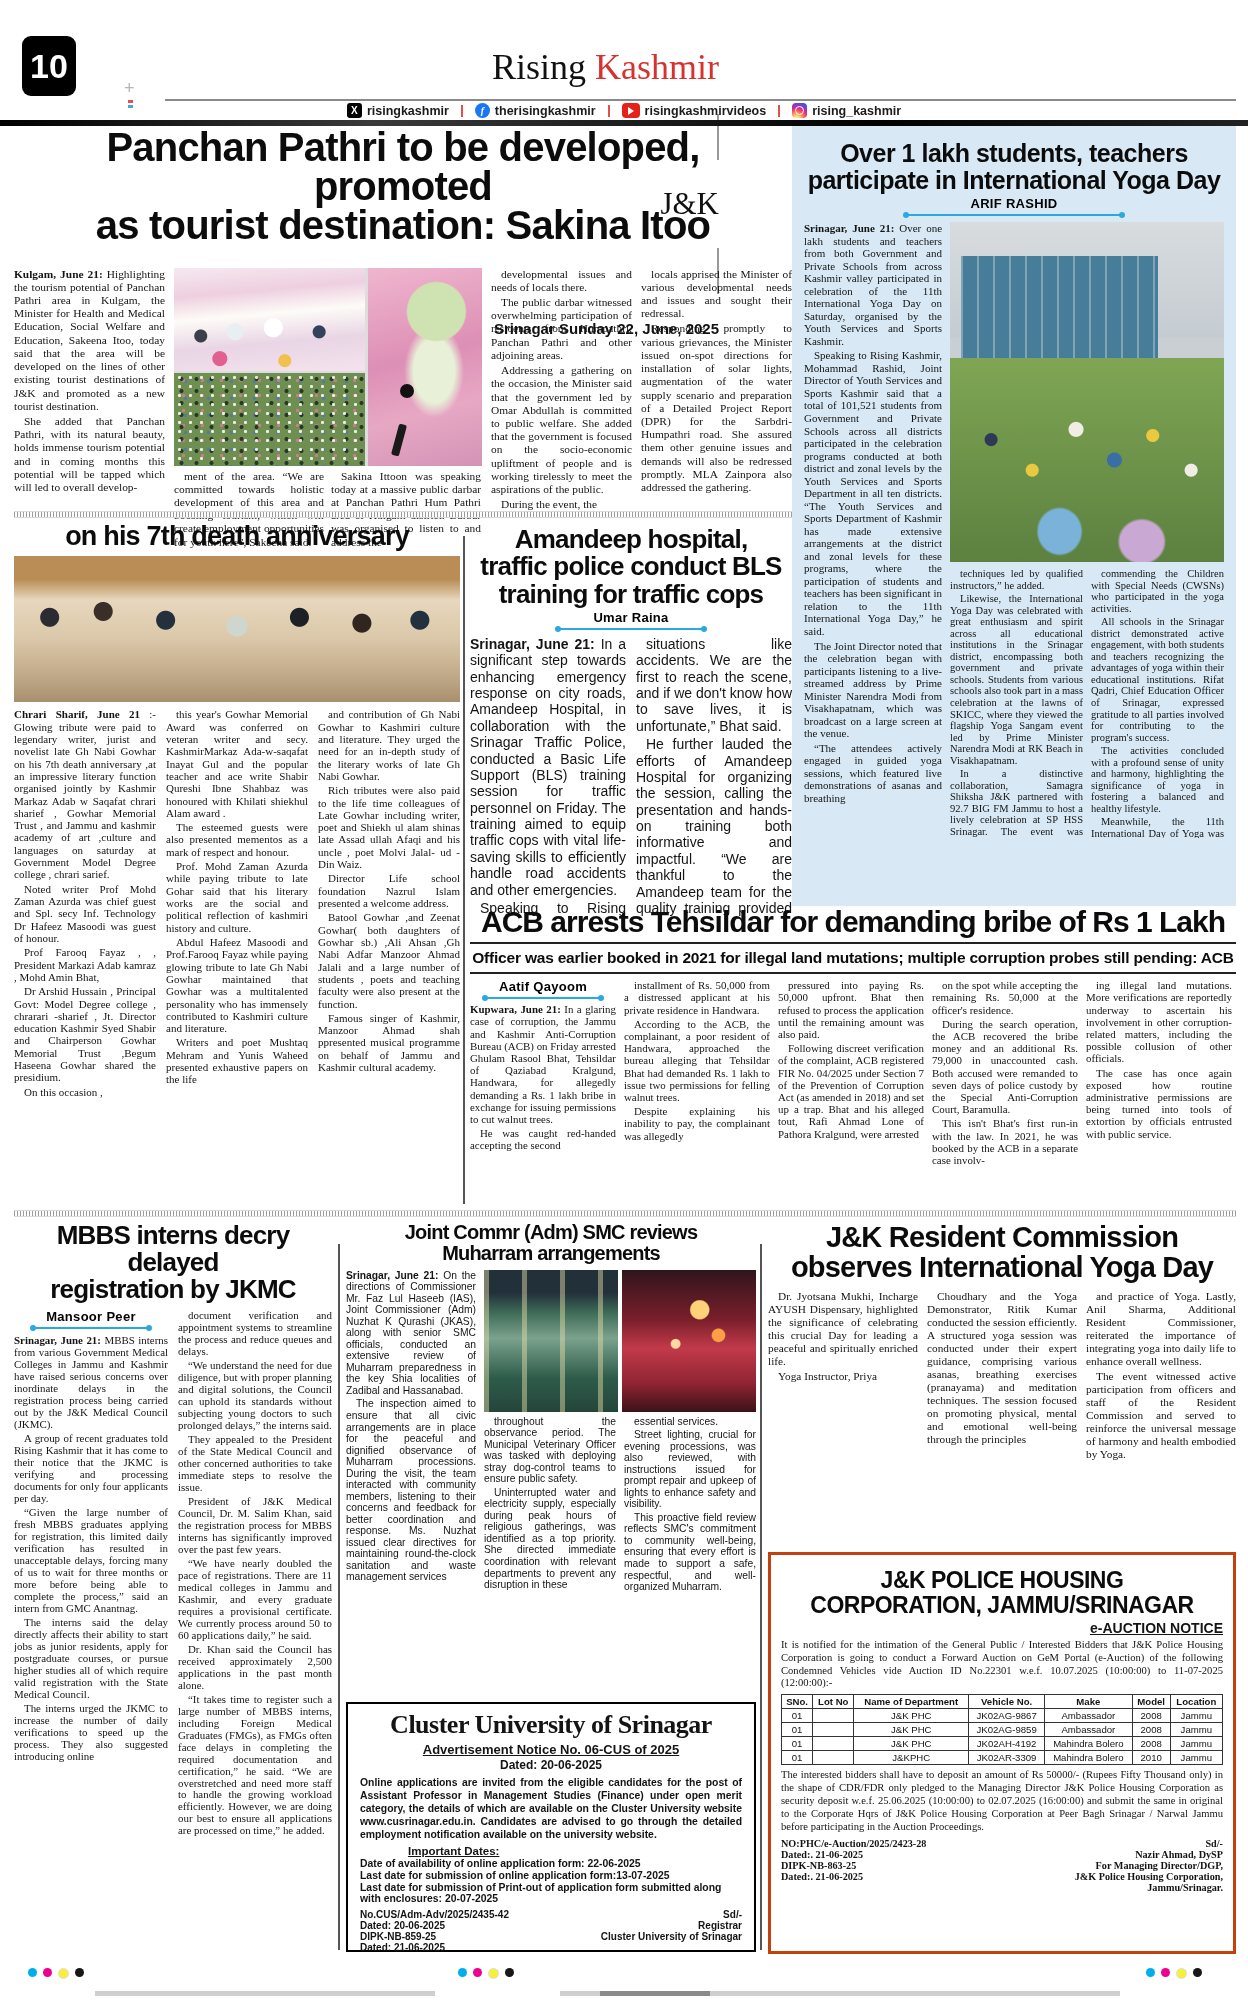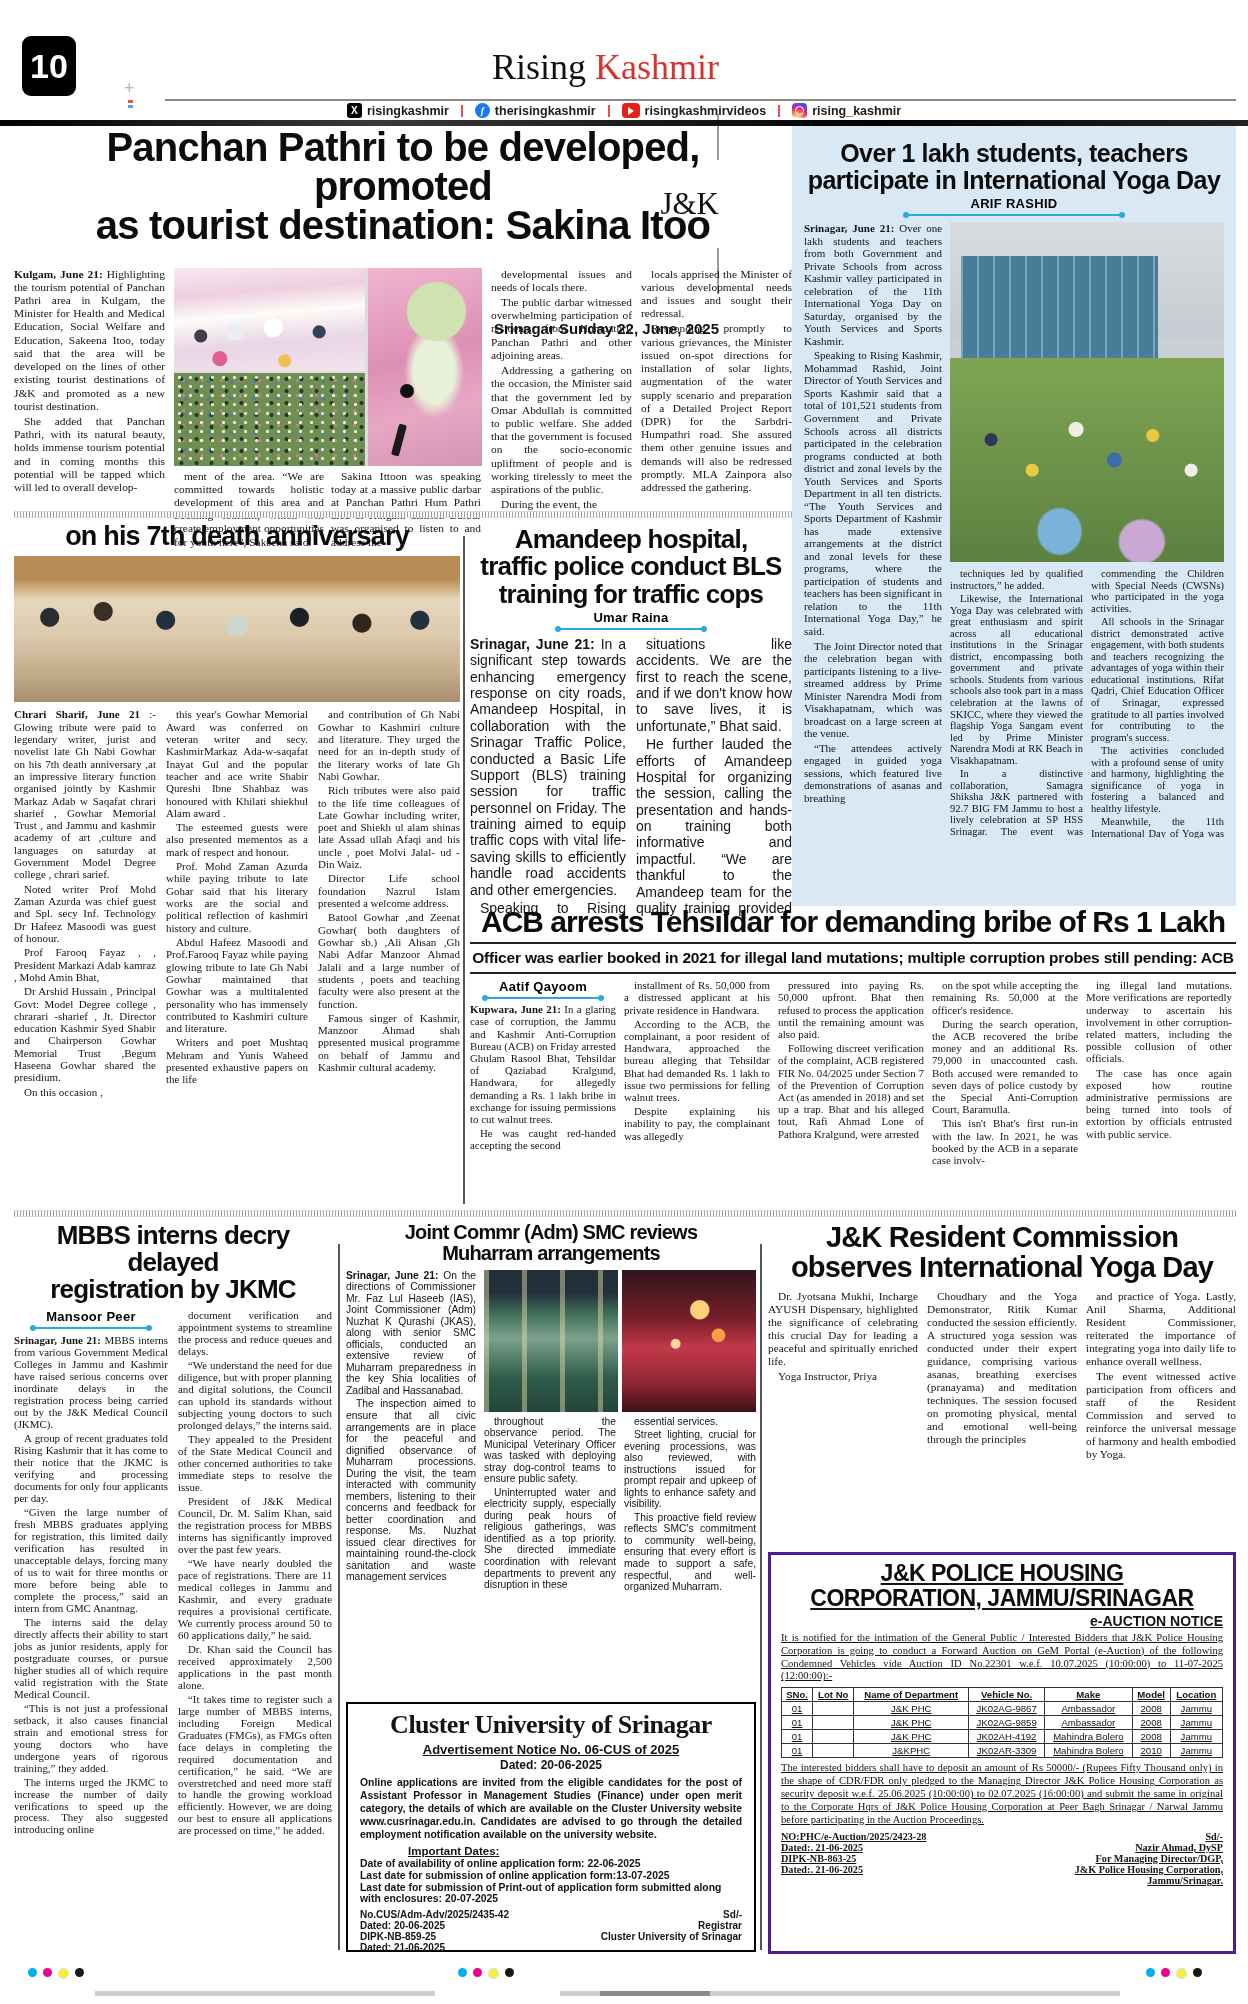--- a/index.html
+++ b/index.html
@@ -171,22 +171,22 @@
   .clu-title{text-align:center;font:700 26px "Liberation Serif",serif;letter-spacing:-0.5px;margin:0;}
   .clu-notice{text-align:center;font:700 13px "Liberation Sans",sans-serif;text-decoration:underline;margin-top:2px;}
   .clu-dated{text-align:center;font:700 12px "Liberation Sans",sans-serif;margin-top:1px;}
   .clu-body{font-size:10.4px;line-height:1.25;text-align:justify;margin-top:4px;font-weight:600;}
   .clu-imp{font:700 11.5px "Liberation Sans",sans-serif;text-decoration:underline;margin-top:4px;margin-left:48px;}
   .clu-dates p{margin:1px 0;font:700 10.4px "Liberation Sans",sans-serif;text-indent:0;}
   .clu-bottom{display:flex;justify-content:space-between;margin-top:5px;}
   .clu-refs p,.clu-sign p{margin:0;font:700 10px "Liberation Sans",sans-serif;text-indent:0;}
   .clu-sign{text-align:right;}
   
-  .police{left:768px;top:1552px;width:468px;height:402px;border:3px solid #4c1d95;box-sizing:border-box;
-          padding:6px 10px;font-family:"Liberation Serif",serif;text-decoration:underline;}
+  .police{left:768px;top:1552px;width:468px;height:402px;border:3px solid #c2410c;box-sizing:border-box;
+          padding:13px 10px;font-family:"Liberation Serif",serif;}
   .pol-title p{margin:0;text-align:center;font:700 23px "Liberation Sans",sans-serif;line-height:1.08;letter-spacing:-0.5px;}
   .pol-sub{text-align:right;font:700 14px "Liberation Sans",sans-serif;text-decoration:underline;margin:2px 0 3px;}
   .pol-p{font-size:10.6px;line-height:1.22;text-align:justify;margin:0;}
   .auc-table{width:100%;border-collapse:collapse;margin:4px 0;font-family:"Liberation Sans",sans-serif;}
   .auc-table th,.auc-table td{border:1px solid #333;font-size:9.6px;padding:1px 2px;text-align:center;}
   .auc-table th{font-weight:700;}
   .pol-bottom{display:flex;justify-content:space-between;margin-top:4px;}
   .pol-refs p,.pol-sign p{margin:0;font:700 10.2px "Liberation Serif",serif;}
   .pol-sign{text-align:right;}
   
@@ -426,21 +426,20 @@
       <div class="col body serif">
         <div class="byline" style="width:120px;margin:0 auto 5px">
           <span class="by-name">Mansoor Peer</span>
           <div class="by-rule"></div>
         </div>
         <p class="lede"><b class="dl">Srinagar, June 21:</b><span>MBBS interns from various Government Medical Colleges in Jammu and Kashmir have raised serious concerns over inordinate delays in the registration process being carried out by the J&amp;K Medical Council (JKMC).</span></p>
         <div>
             <p>A group of recent graduates told Rising Kashmir that it has come to their notice that the JKMC is verifying and processing documents for only four applicants per day.</p>
             <p>“Given the large number of fresh MBBS graduates applying for registration, this limited daily verification has resulted in unacceptable delays, forcing many of us to wait for three months or more before being able to complete the process,” said an intern from GMC Anantnag.</p>
             <p>The interns said the delay directly affects their ability to start jobs as junior residents, apply for postgraduate courses, or pursue higher studies all of which require valid registration with the State Medical Council.</p>
-            <p>“This is not just a professional setback, it also causes financial strain and emotional stress for young doctors who have undergone years of rigorous training,” they added.</p>
             <p>The interns urged the JKMC to increase the number of daily verifications to speed up the process. They also suggested introducing online</p>
           </div>
       </div>
       <div class="col body serif">
           <p>document verification and appointment systems to streamline the process and reduce queues and delays.</p>
           <p>“We understand the need for due diligence, but with proper planning and digital solutions, the Council can uphold its standards without subjecting young doctors to such prolonged delays,” the interns said.</p>
           <p>They appealed to the President of the State Medical Council and other concerned authorities to take immediate steps to resolve the issue.</p>
           <p>President of J&amp;K Medical Council, Dr. M. Salim Khan, said the registration process for MBBS interns has significantly improved over the past few years.</p>
           <p>“We have nearly doubled the pace of registrations. There are 11 medical colleges in Jammu and Kashmir, and every graduate requires a provisional certificate. We currently process around 50 to 60 applications daily,” he said.</p>
           <p>Dr. Khan said the Council has received approximately 2,500 applications in the past month alone.</p>

